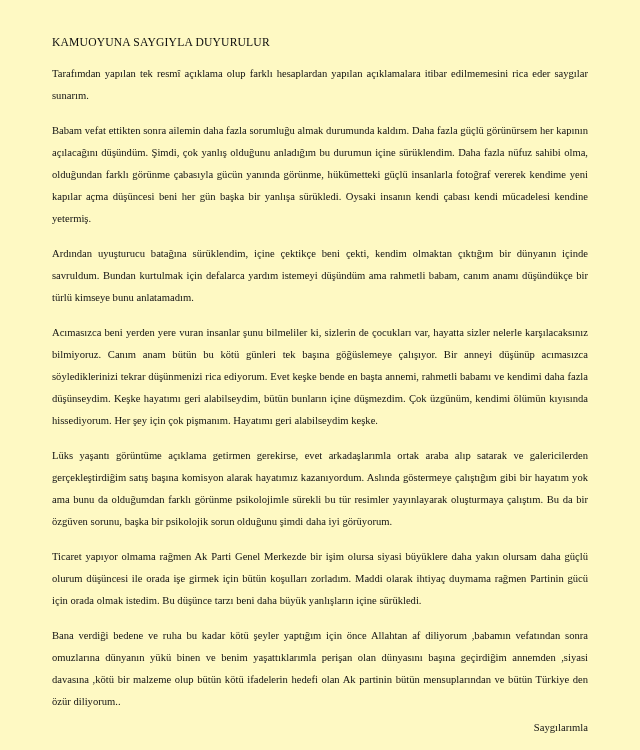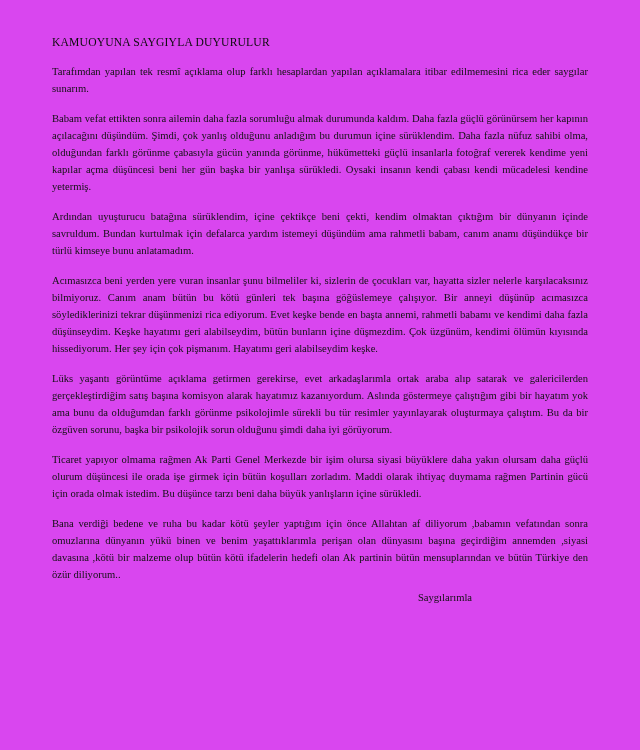--- a/index.html
+++ b/index.html
@@ -13,21 +13,21 @@
     background: #ffffff;
     font-family: "Liberation Serif", "DejaVu Serif", serif;
     color: #111111;
     overflow: hidden;
   }
 
   .page {
     box-sizing: border-box;
     width: 640px;
     height: 750px;
-    background: #d946ef;
+    background: #fef9c3;
     padding: 36px 52px 0 52px;
     position: relative;
   }
 
   .doc-title {
     font-size: 11.6px;
     letter-spacing: 0.18px;
     line-height: 1.25;
     margin: 0 0 12.5px 0;
     font-weight: 400;
@@ -35,37 +35,37 @@
     text-align: left;
     white-space: nowrap;
   }
 
   .body-block {
     width: 536px;
   }
 
   p.para {
     font-size: 10.6px;
-    line-height: 17px;
+    line-height: 22px;
     text-align: justify;
     text-justify: inter-word;
     margin: 0 0 13px 0;
     color: #111111;
     hyphens: manual;
     -webkit-hyphens: manual;
   }
 
   p.para:last-of-type {
     margin-bottom: 8px;
   }
 
   .signature-block {
     margin-top: 4px;
     width: 536px;
-    text-align: center;
+    text-align: right;
     padding-left: 250px;
     box-sizing: border-box;
   }
 
   .sign-line {
     font-size: 10.6px;
     line-height: 14.3px;
     color: #111111;
   }
 

